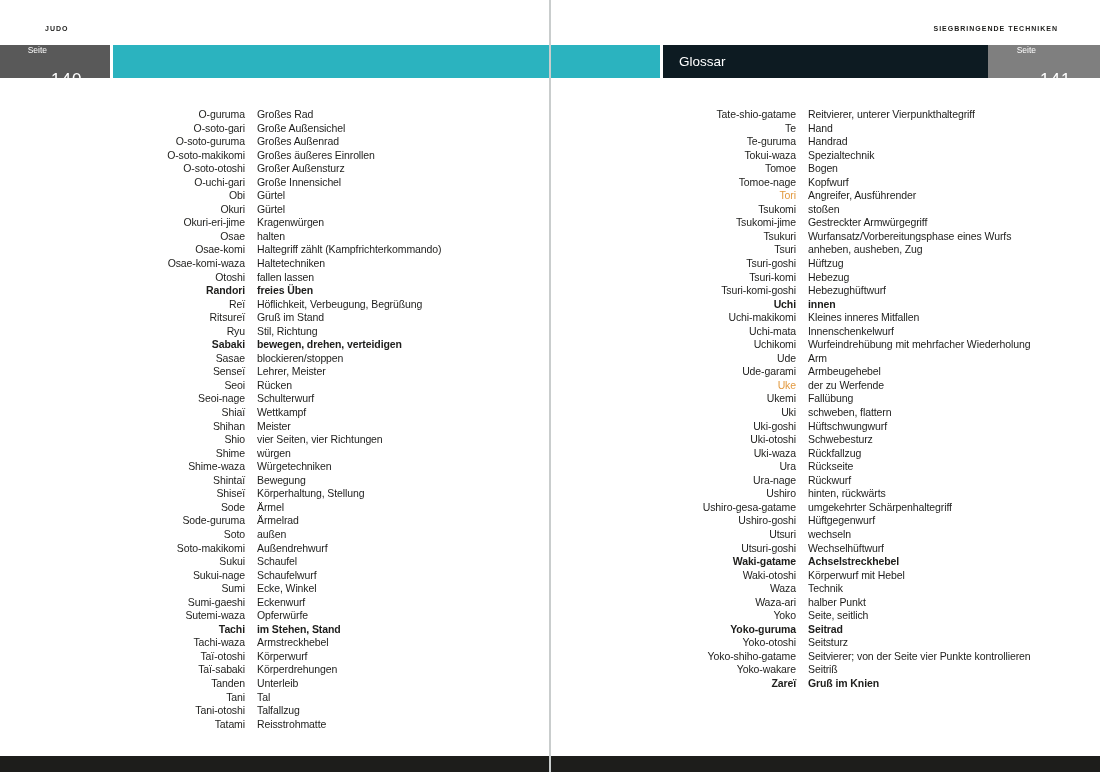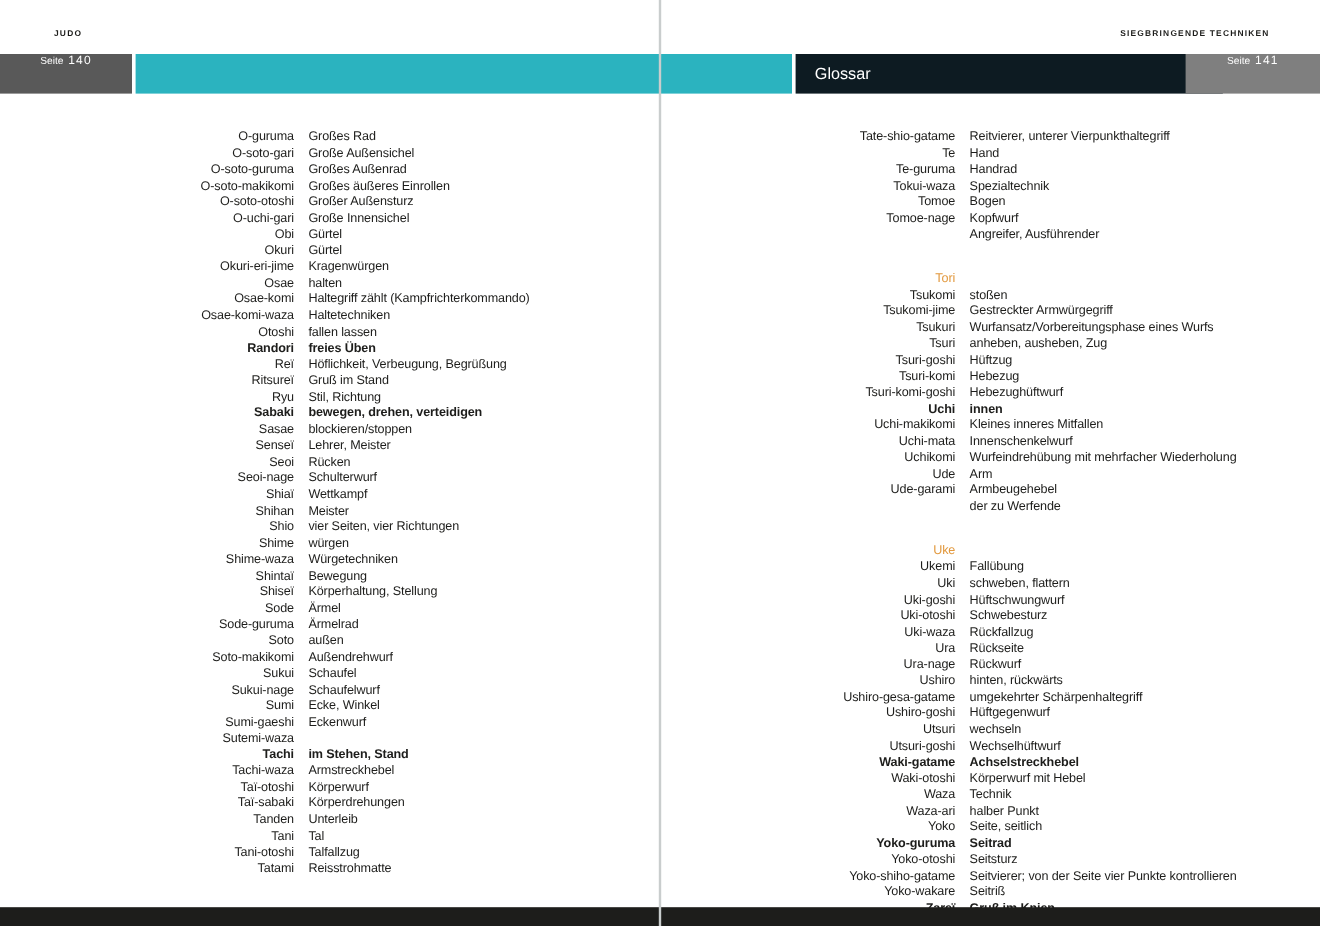--- a/index.html
+++ b/index.html
@@ -23,21 +23,21 @@
     text-transform: uppercase;
   }
   .runhead.left  { left: 45px; }
   .runhead.right { right: 42px; text-align: right; }
   .pagebox {
     position: absolute; top: 45px; height: 33px;
     display: flex; justify-content: center;
     color: #ffffff; gap: 4px;
   }
   .pagebox .seite   { font-size: 8.5px; }
-  .pagebox .pagenum { font-size: 10px; letter-spacing: 1px; }
+  .pagebox .pagenum { font-size: 17px; letter-spacing: 1px; margin-top: 25px; }
   .pagebox.left-pagebox  { left: 0;      width: 110px; background: #595959; }
   .pagebox.right-pagebox { left: 988px;  width: 112px; background: #7f7f7f; }
   .tealbar {
     position: absolute; top: 45px; height: 33px;
     left: 113px; width: 547px; background: #2bb3bf;
   }
   .titlebox {
     position: absolute; top: 45px; height: 33px;
     left: 663px; width: 356px; background: #0d1b22;
     display: flex; align-items: center;
@@ -55,21 +55,21 @@
     column-gap: 12px;
     line-height: 13.55px;
     font-size: 10.5px;
     letter-spacing: -0.1px;
     white-space: nowrap;
   }
   .glossary-row .term { text-align: right; }
   .glossary-row .def  { text-align: left; }
   .glossary-row.bold .term,
   .glossary-row.bold .def { font-weight: bold; }
-  .glossary-row .term.accent { color: #e2993f; margin-top: 37px; }
+  .glossary-row .term.accent { color: #e2993f; }
 
   
   .gutter {
     position: absolute; top: 0; left: 549px;
     width: 2px; height: 772px;
     background: #c9cdcd; z-index: 5;
   }
 
   
   .bottombar {
@@ -246,20 +246,21 @@
       <div class="glossary-row">
         <span class="term">Sumi</span>
         <span class="def">Ecke, Winkel</span>
       </div>
       <div class="glossary-row">
         <span class="term">Sumi-gaeshi</span>
         <span class="def">Eckenwurf</span>
       </div>
       <div class="glossary-row">
         <span class="term">Sutemi-waza</span>
+        <span class="def">Opferwürfe</span>
       </div>
       <div class="glossary-row bold">
         <span class="term">Tachi</span>
         <span class="def">im Stehen, Stand</span>
       </div>
       <div class="glossary-row">
         <span class="term">Tachi-waza</span>
         <span class="def">Armstreckhebel</span>
       </div>
       <div class="glossary-row">

